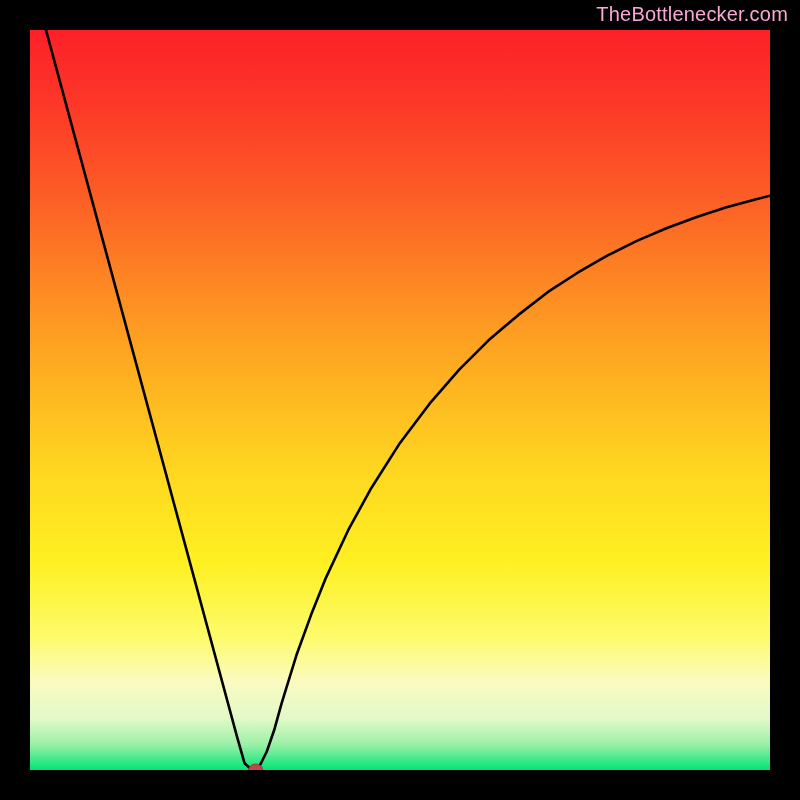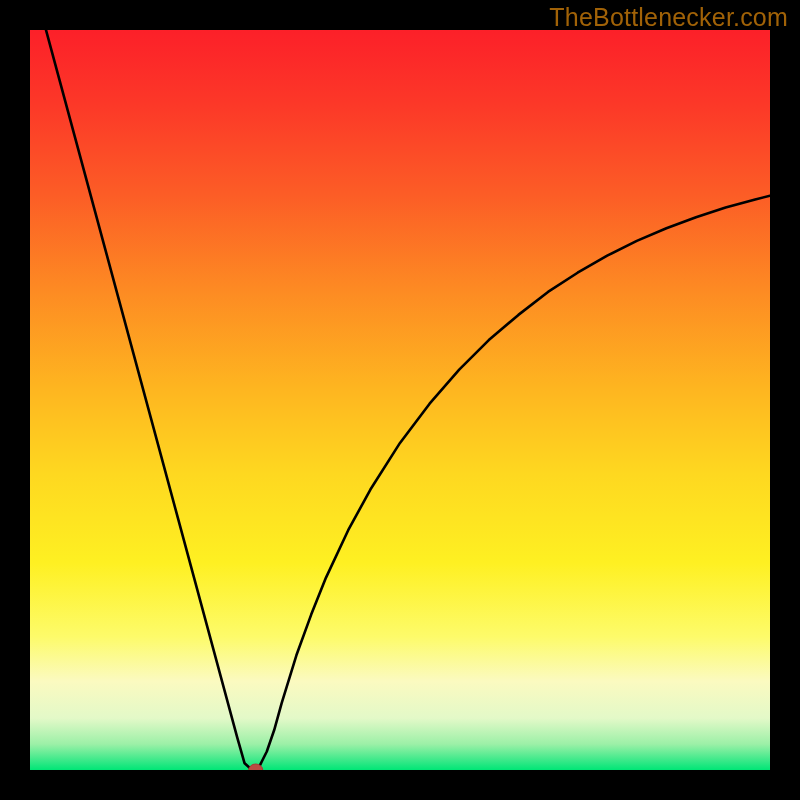--- a/index.html
+++ b/index.html
@@ -14,22 +14,22 @@
   .frame {
     position: relative;
     width: 800px;
     height: 800px;
     background: #000;
   }
   .watermark {
     position: absolute;
     top: 3px;
     right: 12px;
-    color: #a16207;
-    font-size: 25px;
+    color: #f9a8d4;
+    font-size: 20px;
     font-weight: 500;
     letter-spacing: 0.2px;
     z-index: 10;
   }
   .plot {
     position: absolute;
     left: 30px;
     top: 30px;
     width: 740px;
     height: 740px;

